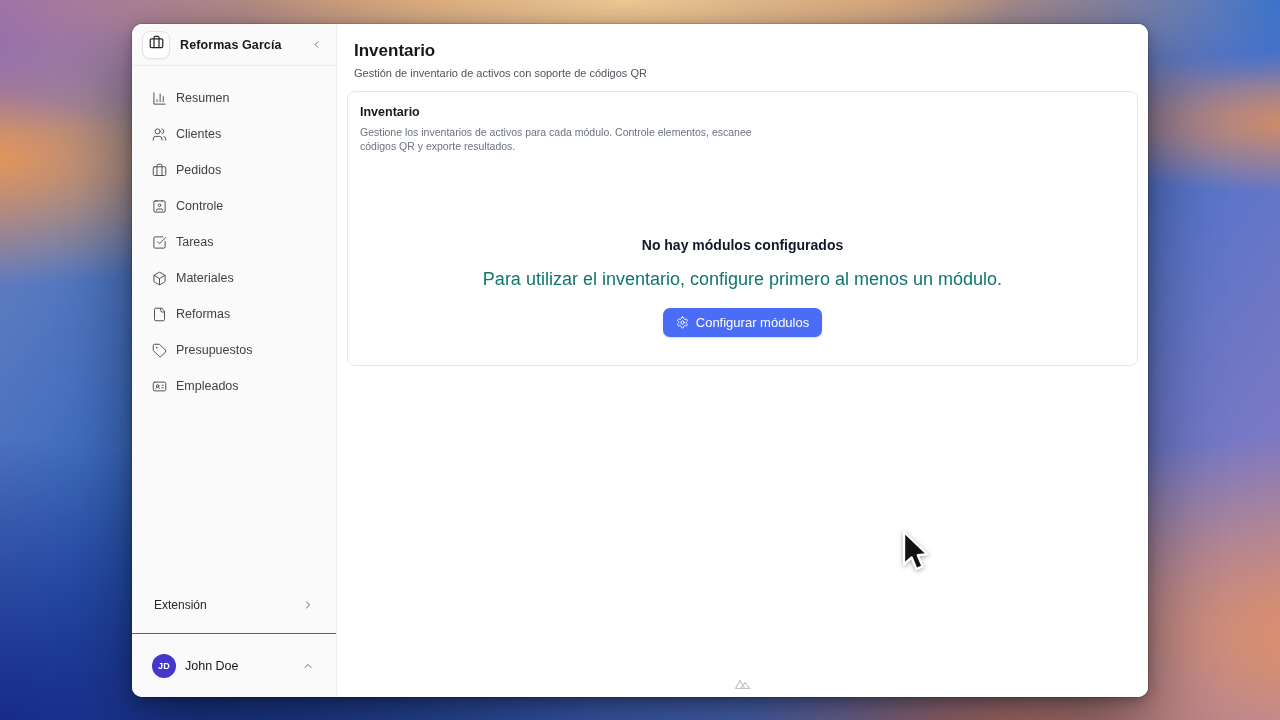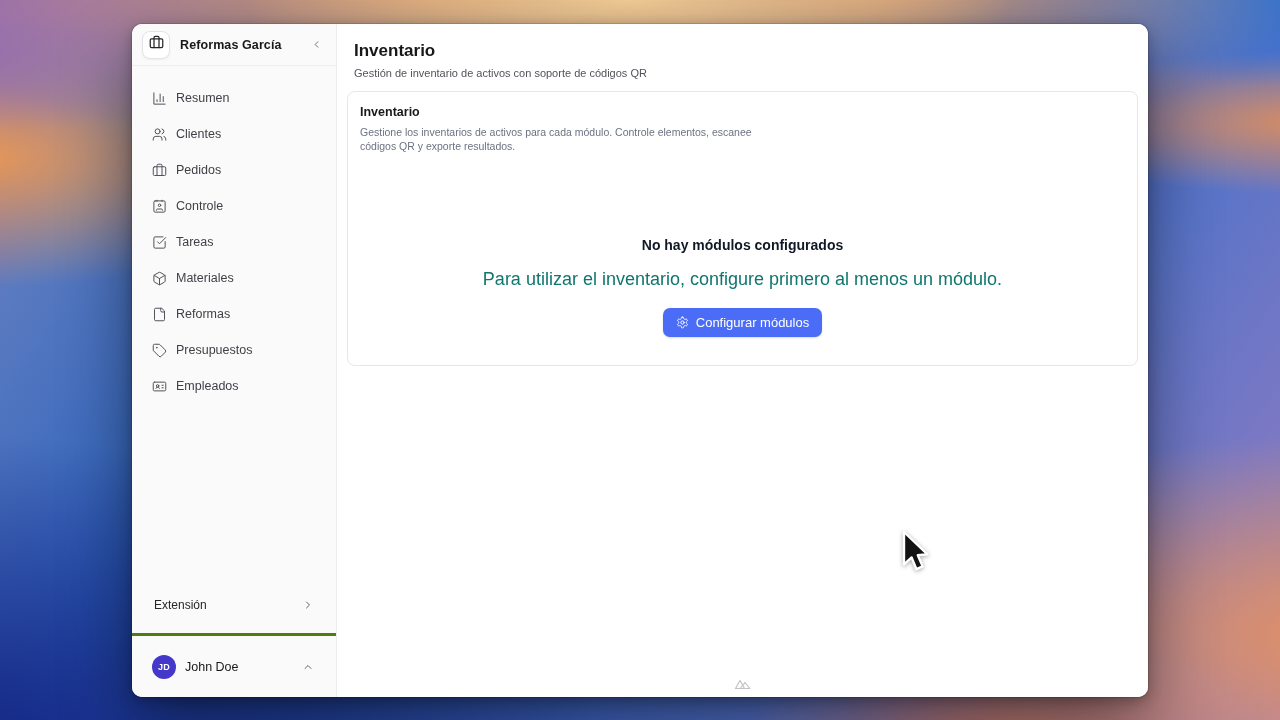--- a/index.html
+++ b/index.html
@@ -34,21 +34,21 @@
   .brand { font-size:12.5px; font-weight:700; color:#18181b; letter-spacing:.1px; }
   .collapse-btn { margin-left:auto; width:20px; height:20px; display:flex; align-items:center; justify-content:center;
     border:none; background:transparent; cursor:pointer; color:#71717a; }
   .nav { flex:1; display:flex; flex-direction:column; gap:4px; padding:16px 12px; }
   .nav-item { height:32px; display:flex; align-items:center; gap:9px; padding:0 8px; border-radius:6px;
     font-size:12.5px; color:#3f3f46; cursor:pointer; }
   .nav-icon { width:15px; height:15px; display:flex; align-items:center; justify-content:center; flex-shrink:0; }
   .nav-icon svg { width:15px; height:15px; stroke:#52525b; fill:none; stroke-width:1.6; stroke-linecap:round; stroke-linejoin:round; }
   .ext-row { margin:0 12px 14px; height:28px; display:flex; align-items:center; justify-content:space-between;
     padding:0 10px 0 10px; border-radius:6px; cursor:pointer; font-size:12px; color:#27272a; }
-  .sb-footer { border-top:3px solid #4d7c0f; height:64px; display:flex; align-items:center; padding:0 12px;justify-content:center; }
+  .sb-footer { border-top:1px solid #4d7c0f; height:64px; display:flex; align-items:center; padding:0 12px;justify-content:center; }
   .user-row { flex:1; display:flex; align-items:center; gap:9px; padding:6px 10px 6px 8px; border-radius:8px; cursor:pointer; }
   .avatar { width:24px; height:24px; border-radius:50%; background:#4338ca; color:#fff; font-size:9px; font-weight:700;
     display:flex; align-items:center; justify-content:center; letter-spacing:.2px; flex-shrink:0; }
   .user-name { font-size:12.5px; color:#18181b; font-weight:500; }
   .chev { display:flex; align-items:center; justify-content:center; }
   .chev svg { stroke:#52525b; fill:none; stroke-width:1.8; stroke-linecap:round; stroke-linejoin:round; }
   
   .main { flex:1; background:#fff; padding:16px 10px 0; position:relative; }
   .page-header { margin:0 7px; }
   .page-title { font-size:17px; font-weight:700; color:#18181b; line-height:22px; }

